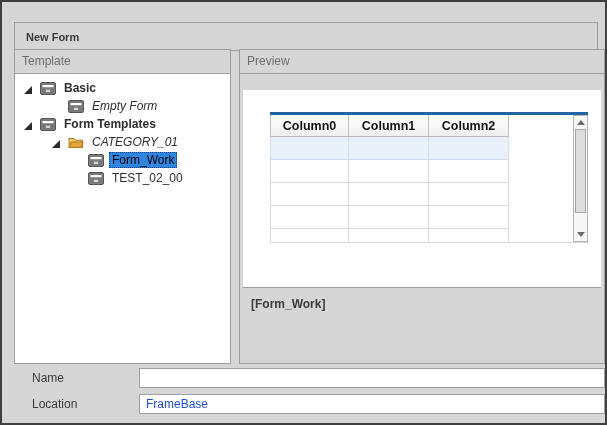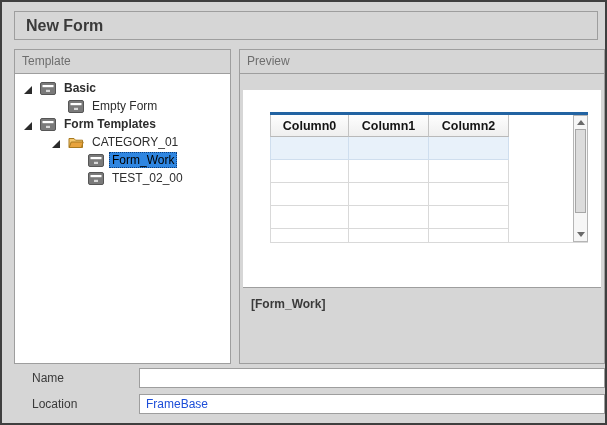--- a/index.html
+++ b/index.html
@@ -6,40 +6,40 @@
   body{
     width:607px;height:425px;position:relative;box-sizing:border-box;
     background:#d6d6d6;border:2px solid #3f3f3f;overflow:hidden;
     font-family:"Liberation Sans","DejaVu Sans",sans-serif;
     -webkit-font-smoothing:antialiased;
   }
   *{box-sizing:border-box;}
 
   
   .titlebox{
-    position:absolute;left:12px;top:9px;width:584px;height:29px;
+    position:absolute;left:12px;top:20px;width:584px;height:29px;
     border:1px solid #9e9e9e;display:flex;align-items:center;
-    padding-left:11px;font-size:16px;font-weight:bold;color:#3a3a3a;
+    padding-left:11px;font-size:11px;font-weight:bold;color:#3a3a3a;
   }
 
   
   .panel{
     position:absolute;border:1px solid #9e9e9e;display:flex;flex-direction:column;
   }
   .panel-header{
     height:24px;min-height:24px;line-height:23px;padding-left:7px;
     font-size:12px;color:#6e6e6e;border-bottom:1px solid #9e9e9e;background:#d6d6d6;
   }
   #template-panel{left:12px;top:47px;width:217px;height:315px;}
   #template-body{flex:1;background:#ffffff;padding-top:5px;overflow:hidden;}
 
   
   .tree-row{height:18px;display:flex;align-items:center;font-size:12px;color:#2d2d2d;white-space:nowrap;}
   .lv0{padding-left:9px;}
-  .lv1{padding-left:37px;}
+  .lv1{padding-left:37px;font-style:italic;}
   .lv2{padding-left:57px;}
   .exp-slot{width:16px;min-width:16px;height:12px;display:flex;align-items:flex-end;}
   .expander{width:0;height:0;border-left:8px solid transparent;border-bottom:8px solid #2b2b2b;}
   .tree-icon{width:16px;min-width:16px;height:13px;margin-right:5px;display:block;}
   .tree-label{padding:1px 3px;}
   .bold .tree-label{font-weight:bold;}
   .selected .tree-label{
     background:#2f86e1;color:#000000;outline:1px dotted #0d3f7d;outline-offset:-1px;
   }
 

